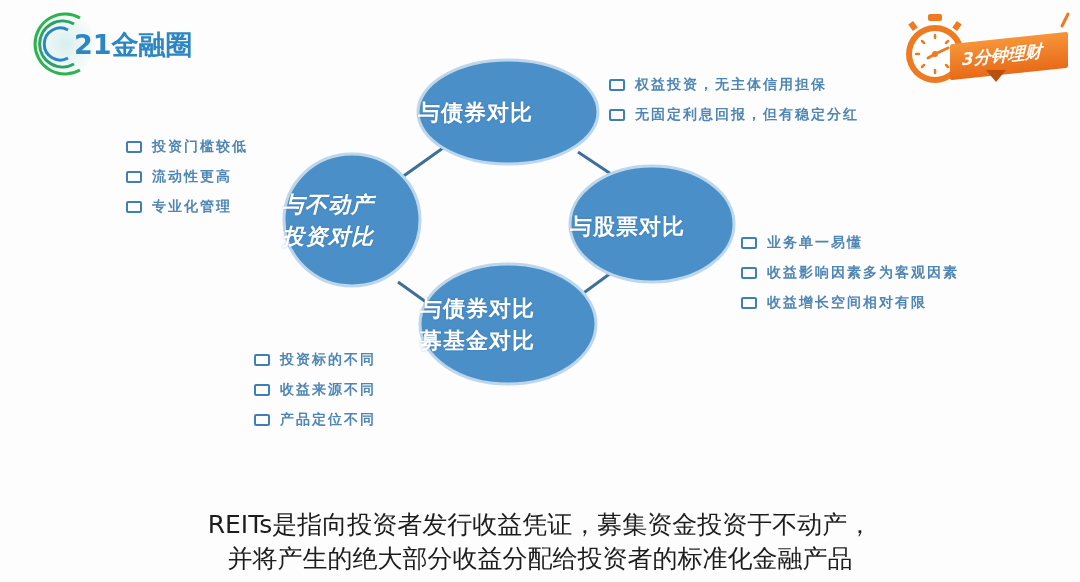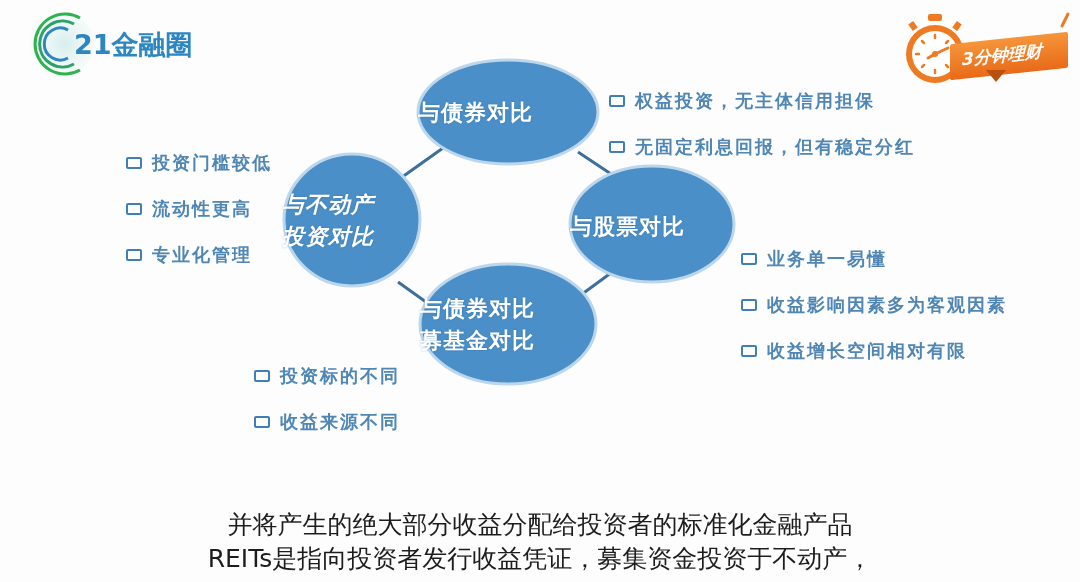--- a/index.html
+++ b/index.html
@@ -45,21 +45,21 @@
     position: absolute; color: #ffffff;
     font-family: "DejaVu Serif", "Liberation Serif", serif; font-weight: bold;
     font-size: 22px; line-height: 32px; letter-spacing: 1px;
     text-shadow: 0 0 2px rgba(30,80,130,0.4);
   }
 
   
   .bullets { list-style: none; margin: 0; padding: 0; }
   .bullet {
     display: flex; align-items: center; height: 30px;
-    color: #4f86b4; font-size: 18px; font-weight: bold; letter-spacing: 2px; white-space: nowrap; margin-top: 16px;
+    color: #4f86b4; font-size: 14px; font-weight: bold; letter-spacing: 2px; white-space: nowrap;
   }
   .box {
     display: inline-block; width: 12px; height: 8px; border: 2.5px solid #3f7fb5;
     border-radius: 2px; margin-right: 10px; flex: none;
   }
 
   
   .subtitle {
     left: 0; top: 508px; width: 1080px; text-align: center;
     font-family: "DejaVu Sans", "Liberation Sans", sans-serif;
@@ -188,18 +188,22 @@
 
 <ul class="abs bullets" style="left:254px;top:345px;">
   <li class="bullet">
       <span class="box"></span>
       <span>投资标的不同</span>
     </li>
   <li class="bullet">
       <span class="box"></span>
       <span>收益来源不同</span>
     </li>
+  <li class="bullet">
+      <span class="box"></span>
+      <span>产品定位不同</span>
+    </li>
 </ul>
 
 <div class="abs subtitle">
+  <div>REITs是指向投资者发行收益凭证，募集资金投资于不动产，</div>
   <div>并将产生的绝大部分收益分配给投资者的标准化金融产品</div>
-  <div>REITs是指向投资者发行收益凭证，募集资金投资于不动产，</div>
 </div>
 
 </body></html>

